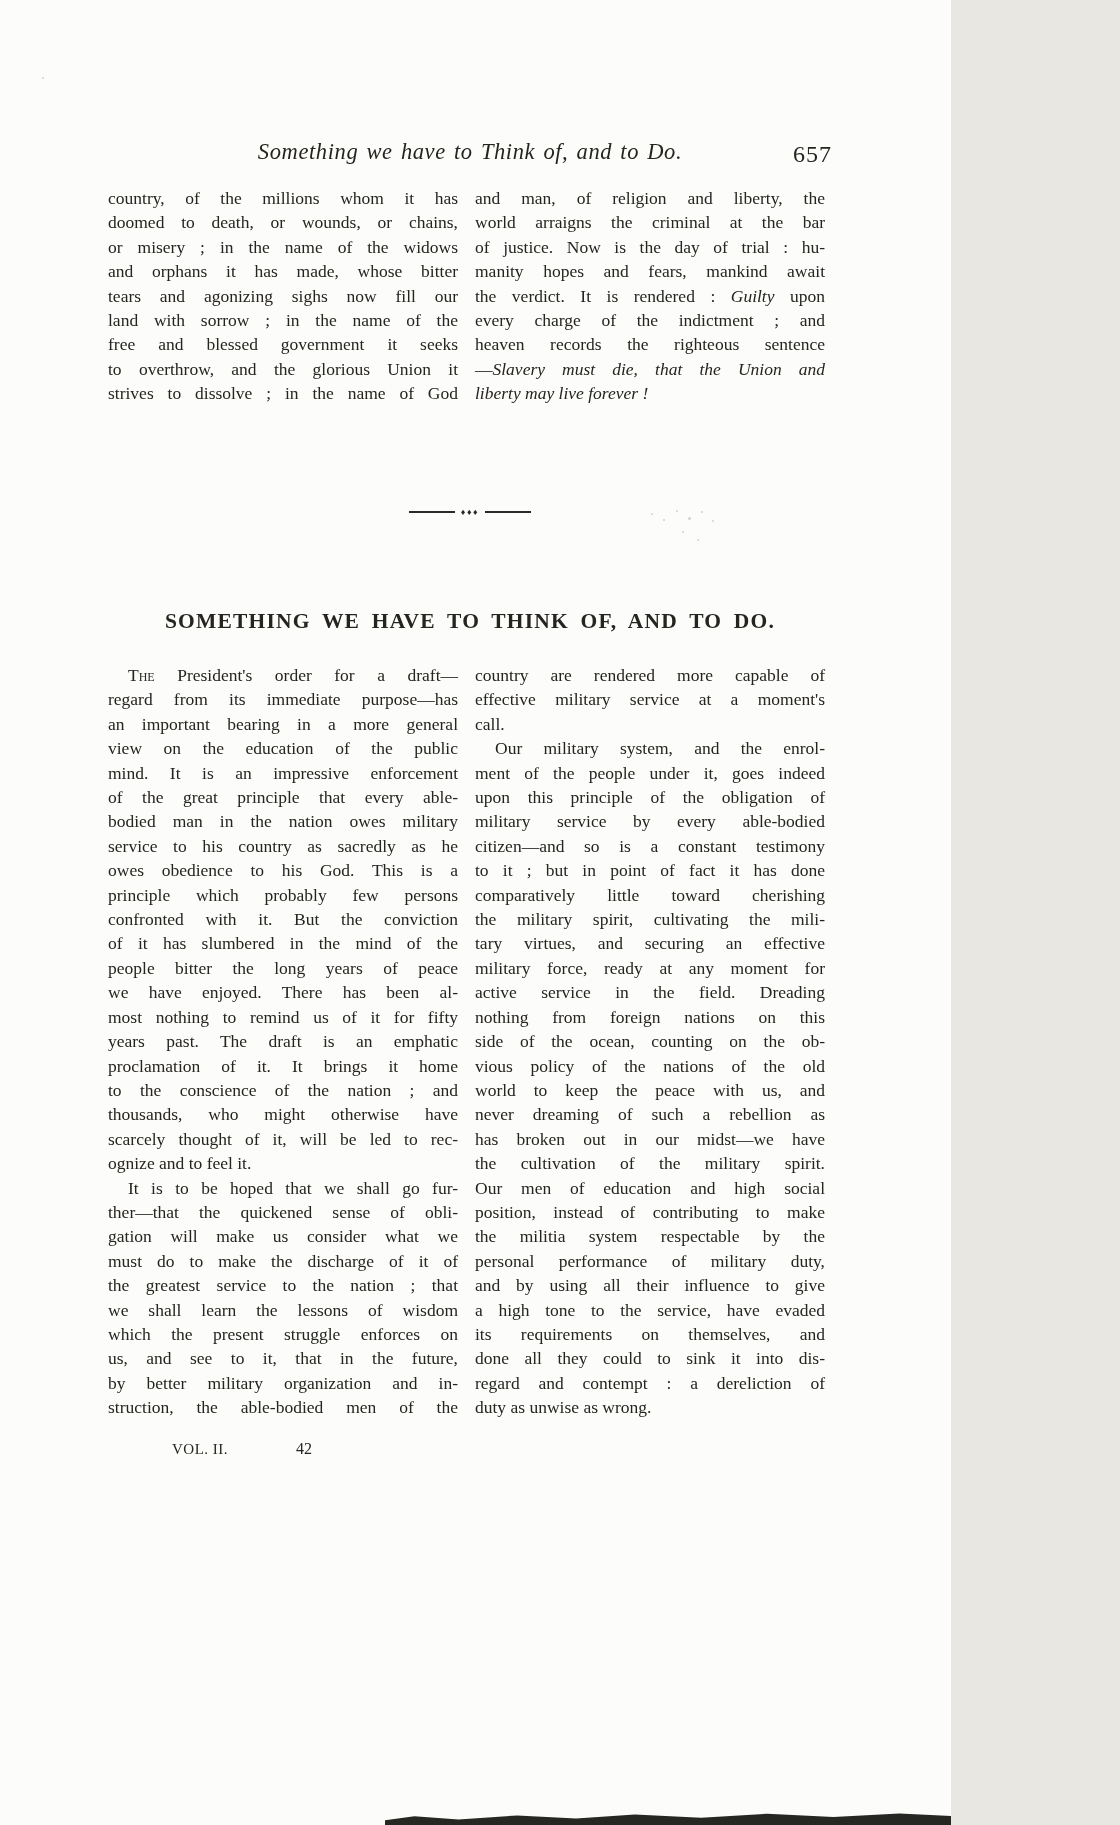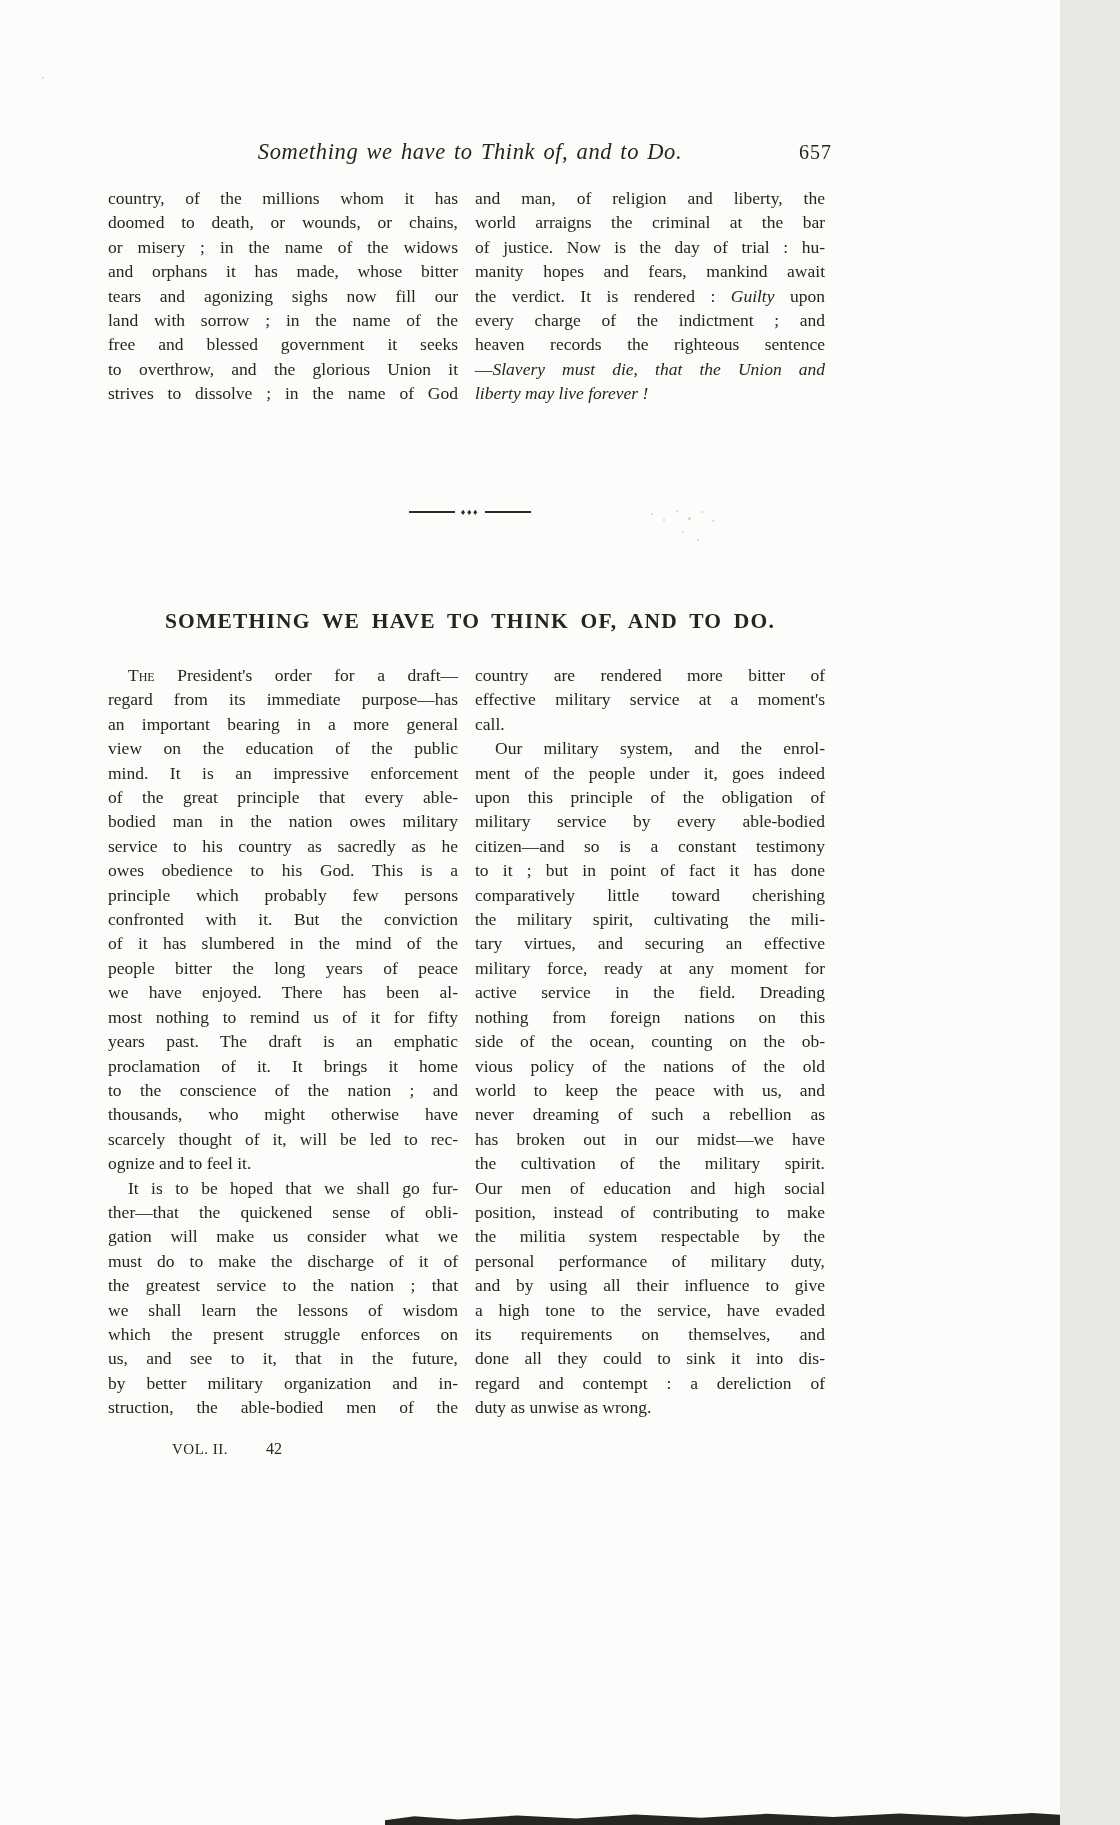--- a/index.html
+++ b/index.html
@@ -1,34 +1,34 @@
 <!DOCTYPE html>
 <html><head>
 <meta charset="utf-8">
 <style>
   html, body { margin:0; padding:0; background:#e9e7e2; }
   .page {
     position:relative;
-    width:1060px; height:1825px;
+    width:951px; height:1825px;
     background:#fcfcfa;
     overflow:hidden;
     font-family:"Liberation Serif","DejaVu Serif",serif;
     color:#26241f;
   }
 
   
   .running-header {
     position:absolute; top:139px; left:108px; width:724px;
     text-align:center;
   }
   .running-title {
     font-style:italic; font-size:22.5px; letter-spacing:0.6px; word-spacing:2px;
   }
   .page-number {
-    position:absolute; right:0; top:2px; font-size:20px; letter-spacing:1px;
+    position:absolute; right:0; top:2px; font-size:24px; letter-spacing:1px;
   }
 
   
   .cols {
     position:absolute; left:108px; width:724px;
     display:flex; gap:17px;
   }
   .cols.intro   { top:186px; }
   .cols.article { top:663px; }
   .col { width:350px; }
@@ -55,21 +55,21 @@
   .article-heading {
     position:absolute; top:609px; left:108px; width:724px;
     text-align:center;
     font-weight:bold; font-size:21.5px;
     letter-spacing:1.2px; word-spacing:5px;
   }
 
   
   .footer { position:absolute; top:1440px; left:144px; }
   .footer .vol { font-size:15px; letter-spacing:0.5px;margin-left:28px; }
-  .footer .sig { font-size:16px; margin-left:34px; }
+  .footer .sig { font-size:16px; margin-left:64px; }
 
   
   .speck {
     position:absolute; background:#9a968c; border-radius:50%;
     opacity:0.42;
   }
   .edge-shadow {
     position:absolute; bottom:0; left:385px; width:735px; height:16px;
     background:#141310;
     clip-path:polygon(0 100%, 0 70%, 4% 45%, 10% 65%, 18% 40%, 26% 60%,
@@ -149,21 +149,21 @@
         <div class="line">gation will make us consider what we</div>
         <div class="line">must do to make the discharge of it of</div>
         <div class="line">the greatest service to the nation ; that</div>
         <div class="line">we shall learn the lessons of wisdom</div>
         <div class="line">which the present struggle enforces on</div>
         <div class="line">us, and see to it, that in the future,</div>
         <div class="line">by better military organization and in-</div>
         <div class="line">struction, the able-bodied men of the</div>
       </div>
     <div class="col">
-        <div class="line">country are rendered more bitter of</div>
+        <div class="line">country are rendered more capable of</div>
         <div class="line">effective military service at a moment's</div>
         <div class="line pend">call.</div>
         <div class="line indent">Our military system, and the enrol-</div>
         <div class="line">ment of the people under it, goes indeed</div>
         <div class="line">upon this principle of the obligation of</div>
         <div class="line">military service by every able-bodied</div>
         <div class="line">citizen—and so is a constant testimony</div>
         <div class="line">to it ; but in point of fact it has done</div>
         <div class="line">comparatively little toward cherishing</div>
         <div class="line">the military spirit, cultivating the mili-</div>

